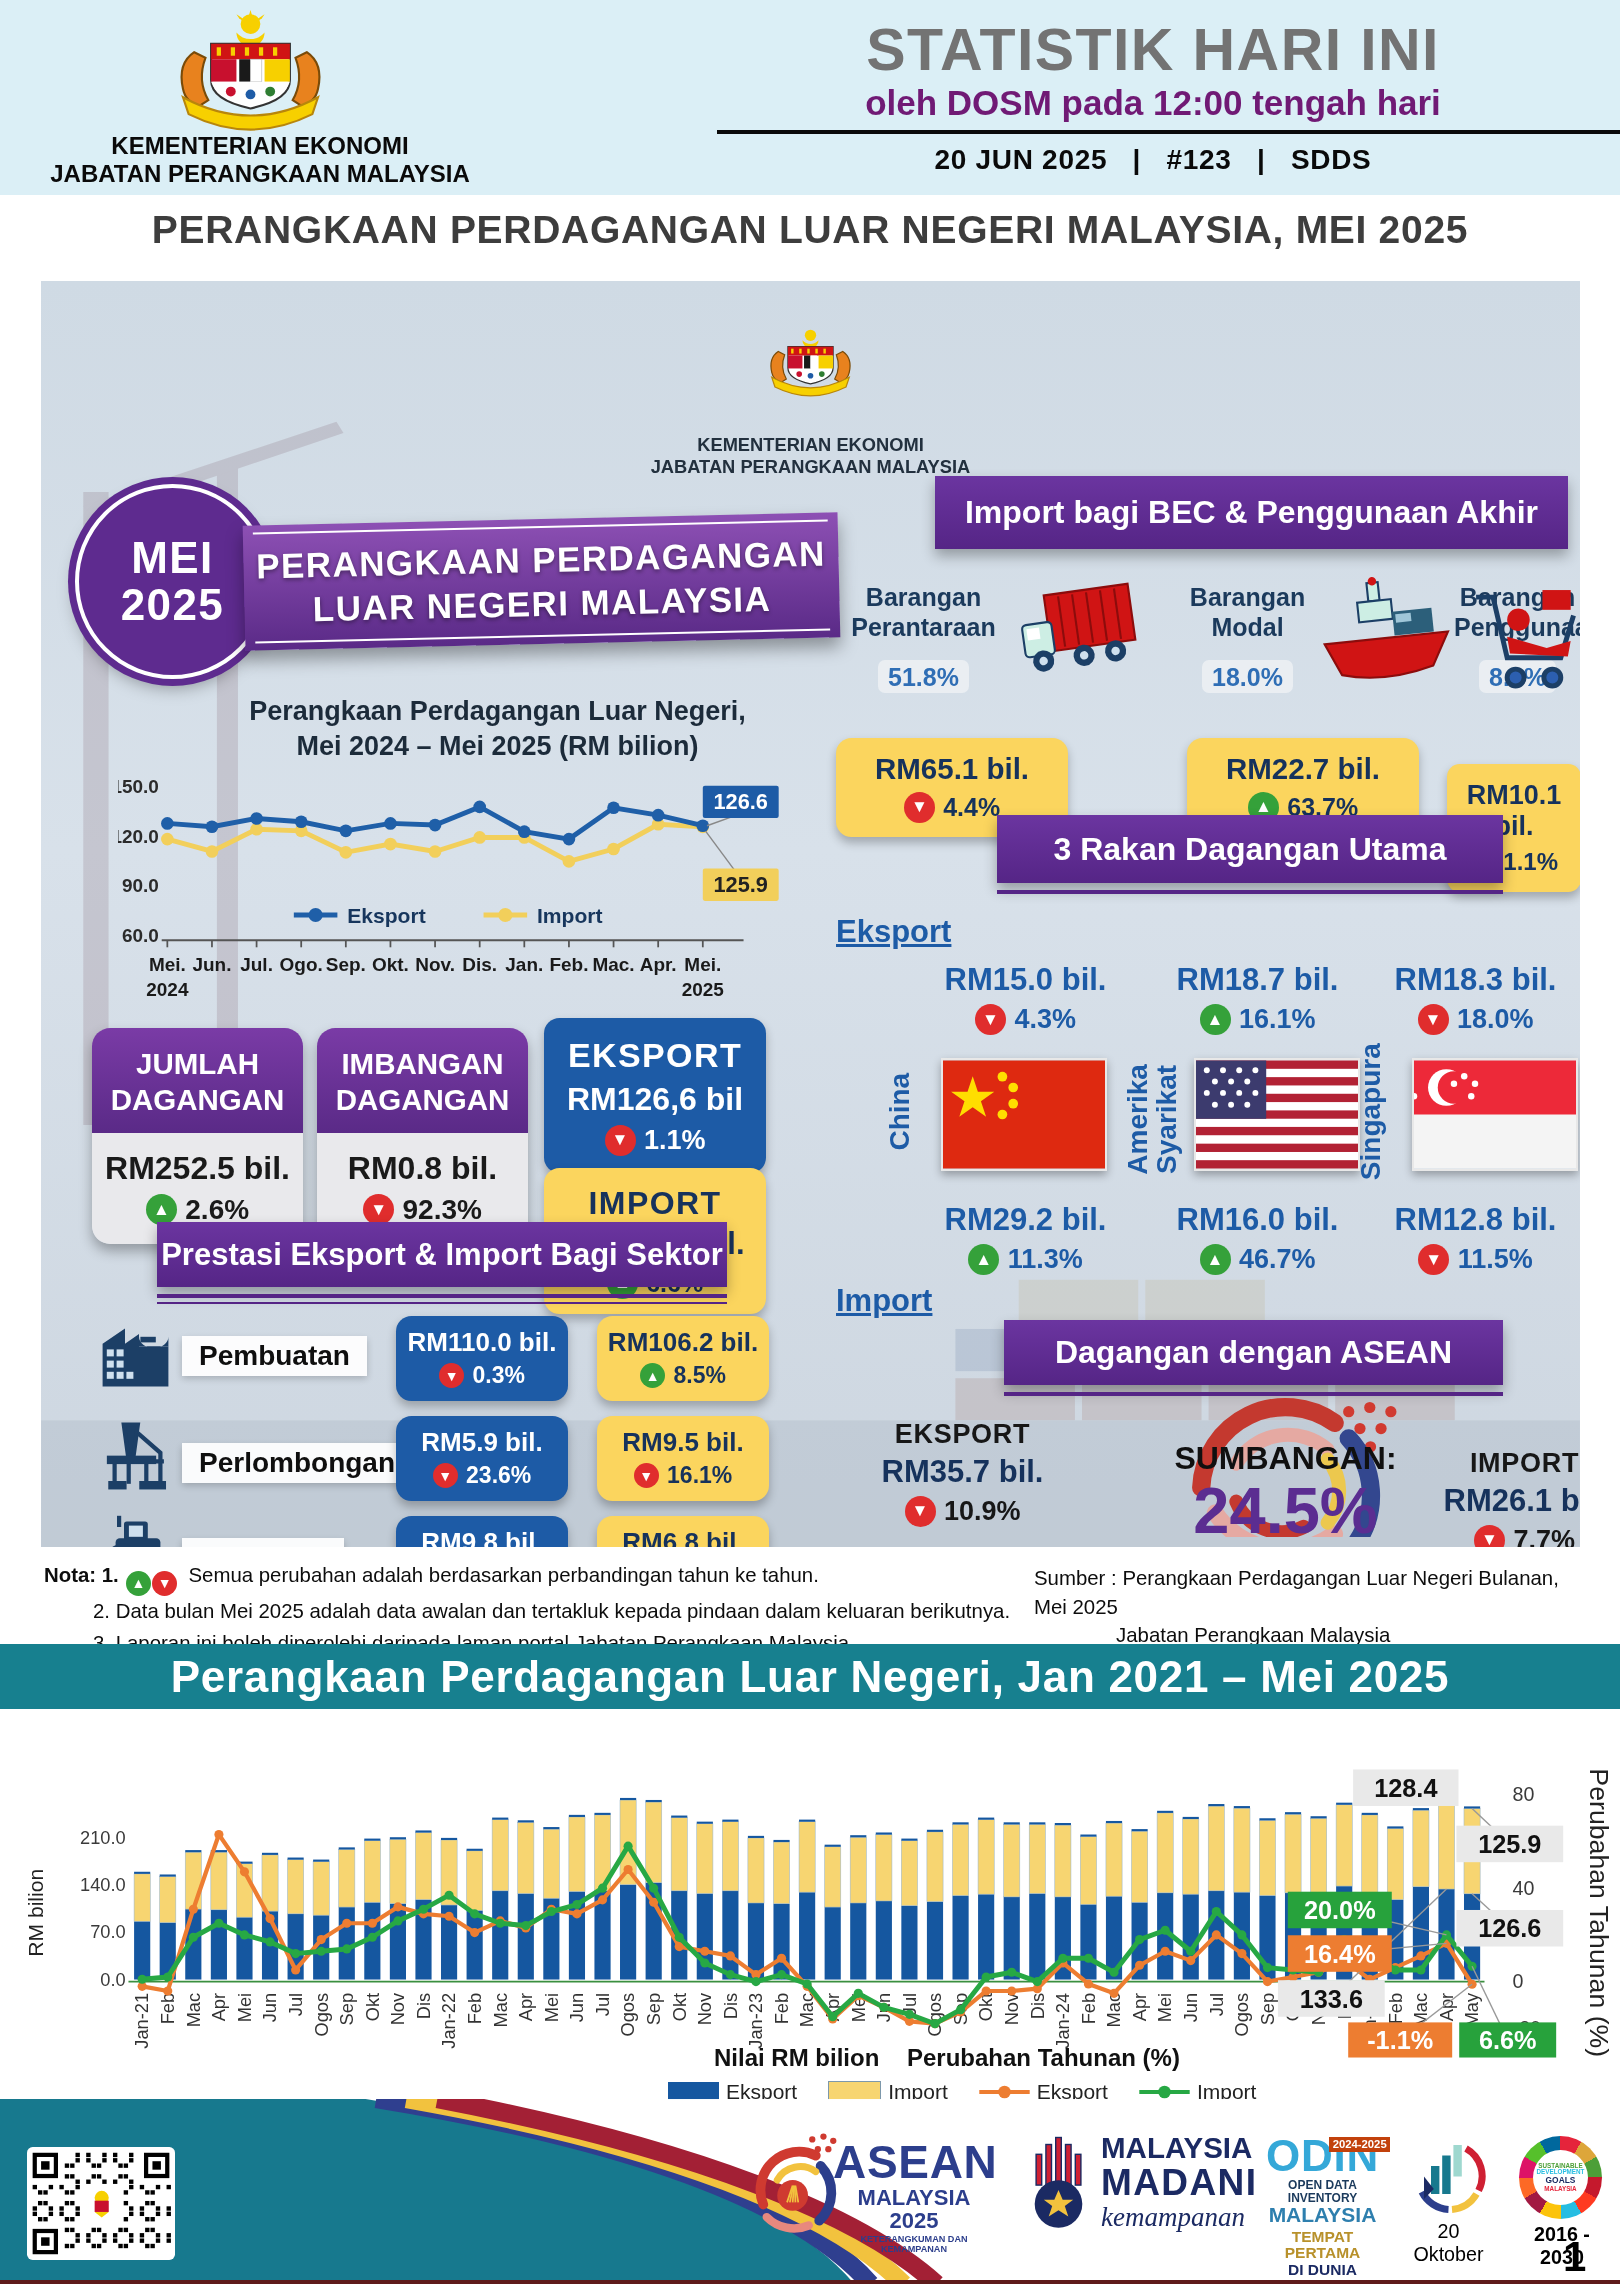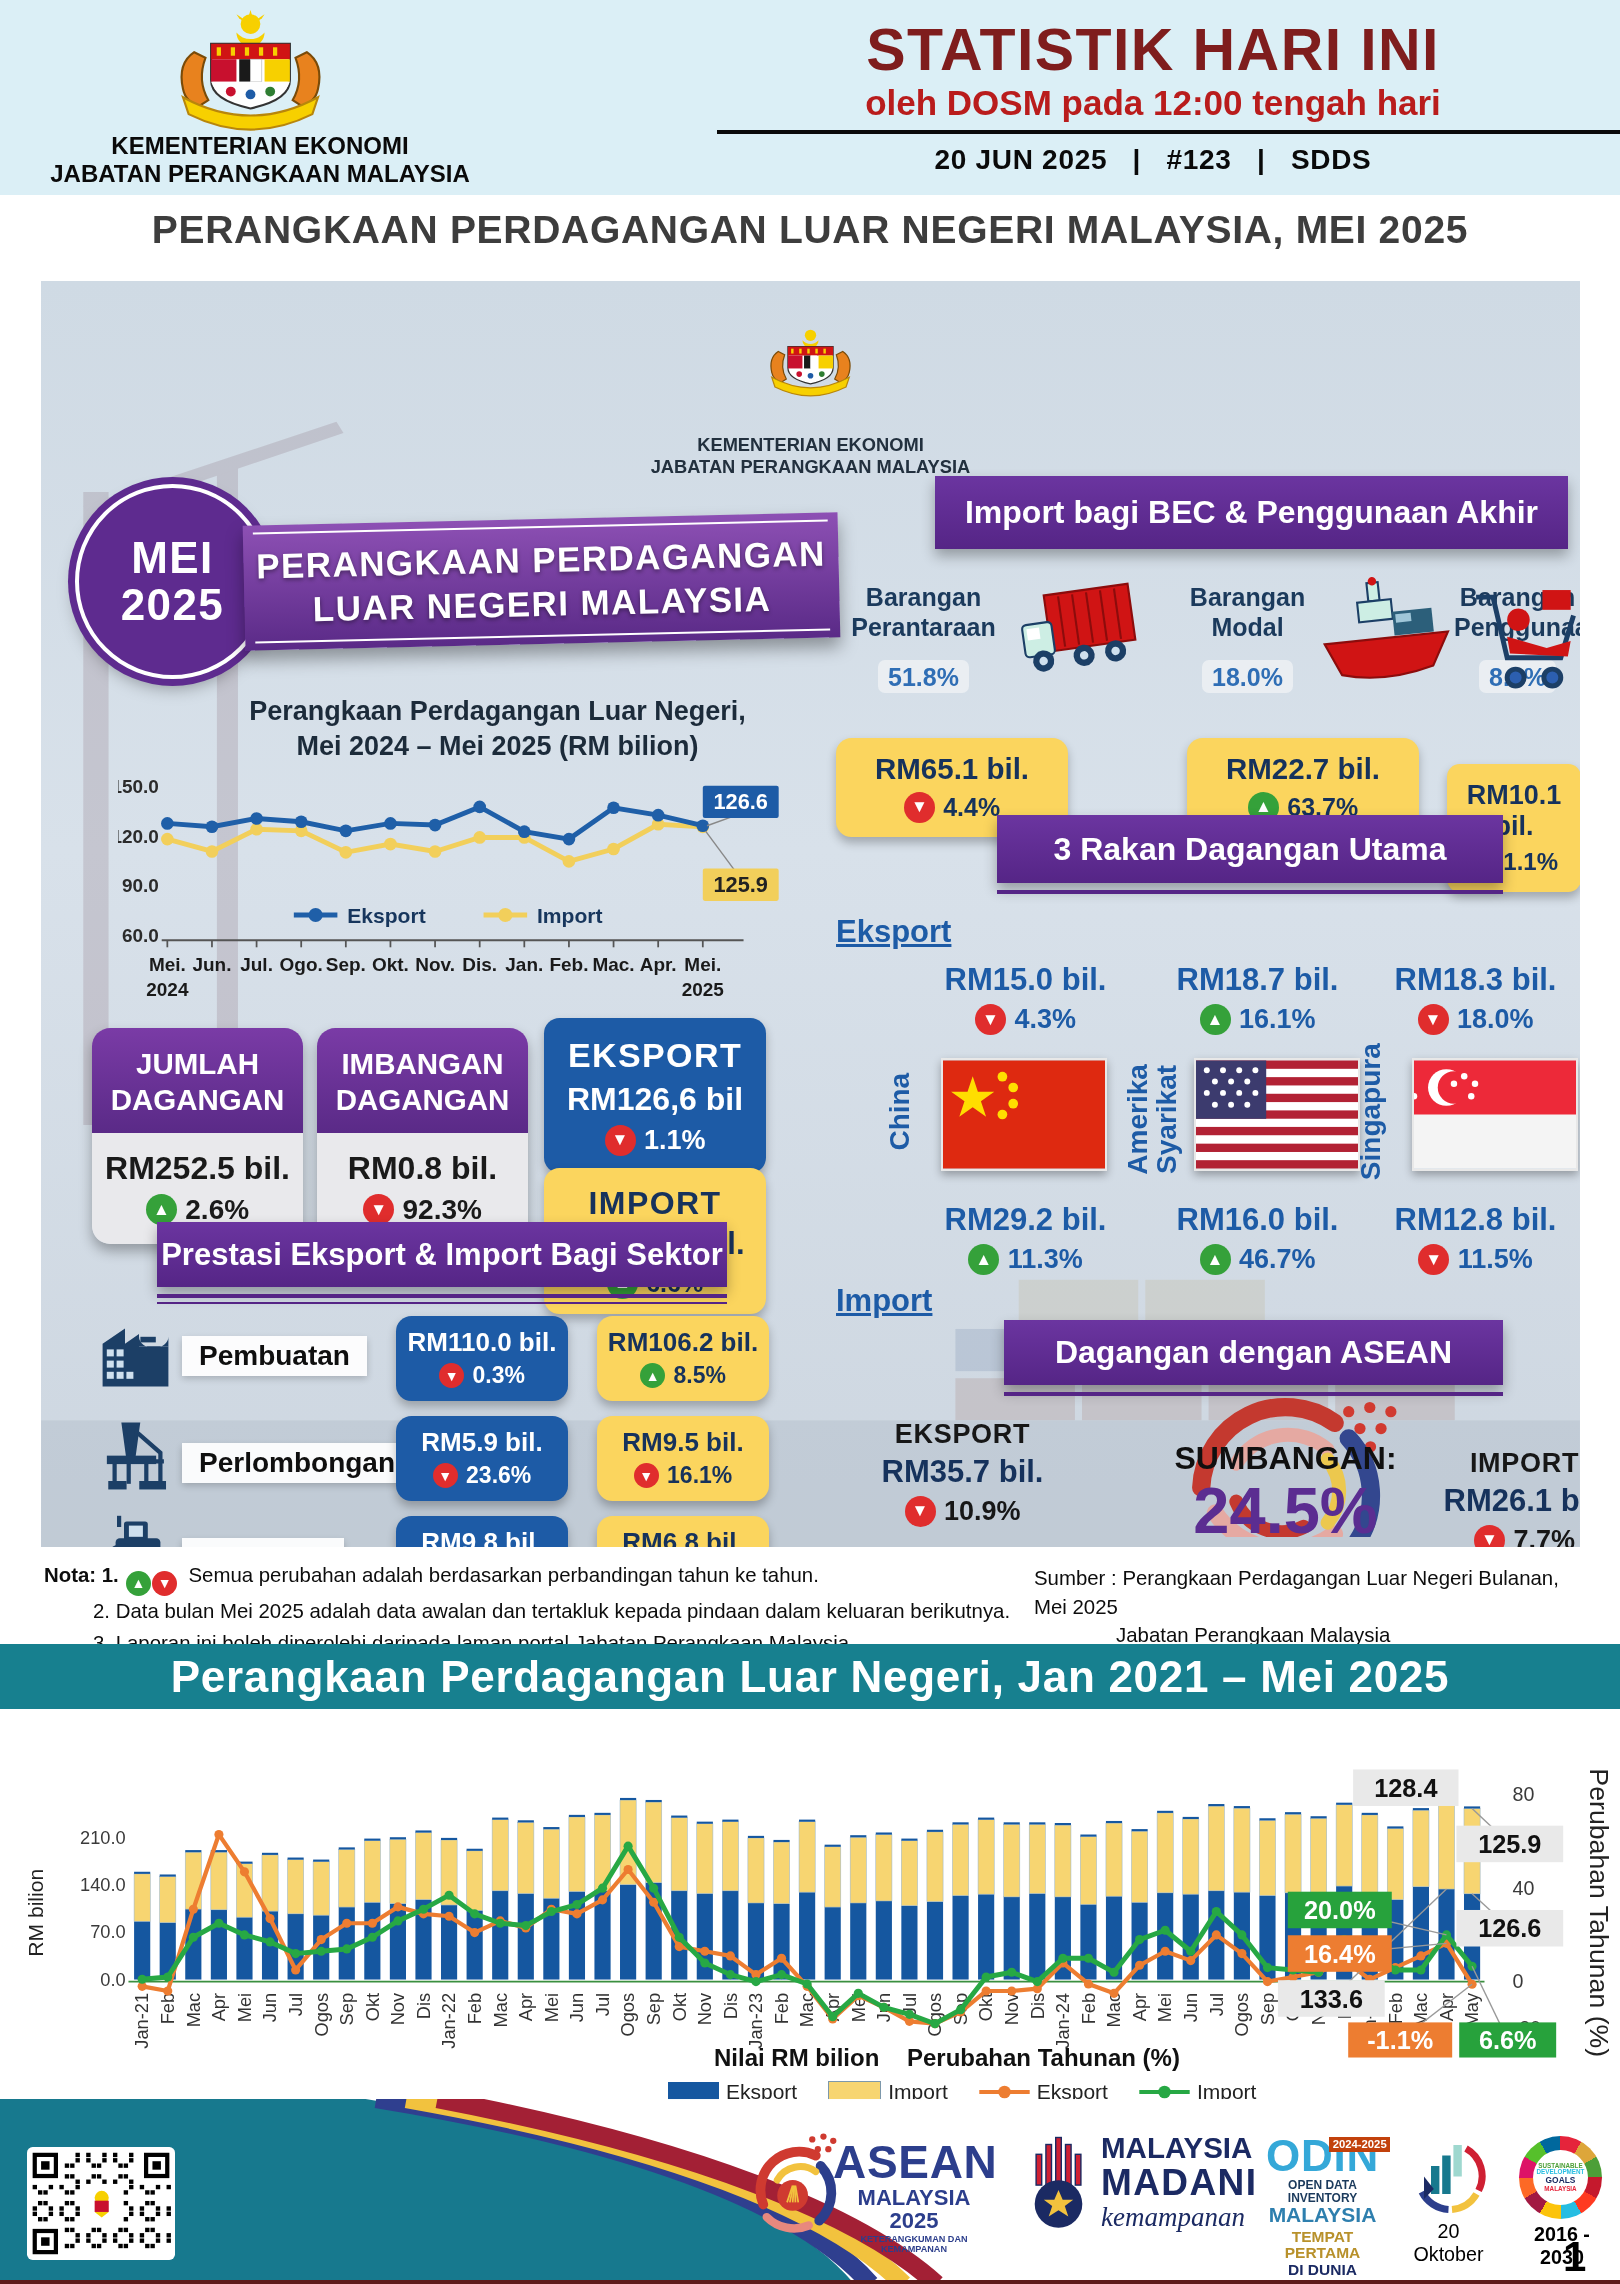--- a/index.html
+++ b/index.html
@@ -3,22 +3,22 @@
 <meta charset="utf-8">
 <style>
   html,body{margin:0;padding:0;background:#fff;}
   #page{position:relative;width:1620px;height:2284px;background:#fff;overflow:hidden;
         font-family:"Liberation Sans",sans-serif;color:#111;}
   .abs{position:absolute;}
   .b{font-weight:bold;}
   
   .header{left:0;top:0;width:1620px;height:195px;background:#dbeff6;}
   .agency{left:49px;top:132px;width:422px;text-align:center;font-size:24px;font-weight:bold;line-height:1.15;color:#0a0a0a;}
-  .h-title{left:731px;top:15.5px;width:844px;text-align:center;font-size:59px;font-weight:bold;color:#7f1d1d;letter-spacing:1.4px;}
-  .h-sub{left:731px;top:83px;width:844px;text-align:center;font-size:35px;font-weight:bold;color:#b91c1c;}
+  .h-title{left:731px;top:15.5px;width:844px;text-align:center;font-size:59px;font-weight:bold;color:#737373;letter-spacing:1.4px;}
+  .h-sub{left:731px;top:83px;width:844px;text-align:center;font-size:35px;font-weight:bold;color:#701a75;}
   .h-rule{left:717px;top:130px;width:903px;height:3.5px;background:#0a0a0a;}
   .h-date{left:731px;top:144px;width:844px;text-align:center;font-size:28px;font-weight:bold;color:#0a0a0a;letter-spacing:0.7px;}
   .h-date span{margin:0 12.7px;}
   
   .page-title{left:0;top:208px;width:1620px;text-align:center;font-size:39px;font-weight:bold;color:#3d3d3d;letter-spacing:0.7px;}
   
   .poster{left:41px;top:281px;width:1539px;height:1266px;
           background:linear-gradient(180deg,#cfdae4 0%,#d8e1ea 45%,#cdd6e0 100%);overflow:hidden;}
   .poster .org{left:0px;top:153px;width:1539px;text-align:center;font-size:18.3px;font-weight:bold;color:#22303e;line-height:1.2;}
   .badge{left:34px;top:203px;width:187px;height:187px;border-radius:50%;

